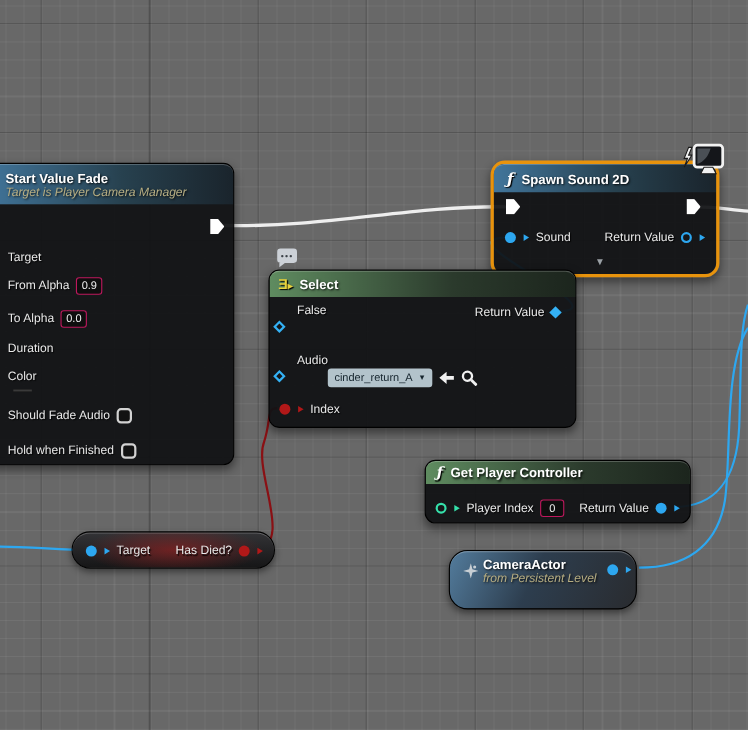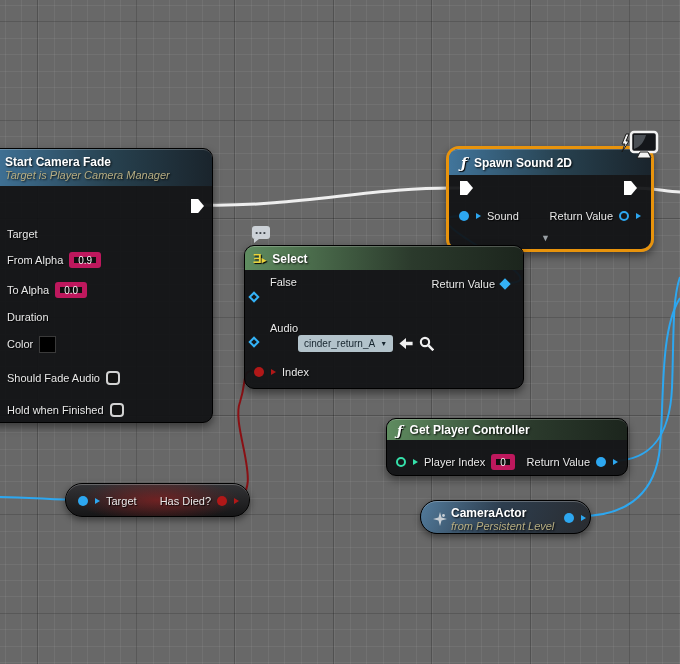--- a/index.html
+++ b/index.html
@@ -53,21 +53,21 @@
   .wedge-red { border-left:5px solid #b11818; }
   .hollow-teal { border:2px solid #35e0aa; background:transparent; }
   .wedge-teal { border-left:5px solid #35e0aa; }
 
   .pin-diamond { width:8px; height:8px; transform:rotate(45deg); }
   .diamond-hollow { border:2px solid #34b2f6; }
   .diamond-filled { background:#34b2f6; }
 
   .value-box {
     min-width:22px; height:16px; padding:0 4px;
-    border:5px solid #be185d; border-radius:3px; background:#0e0e0e;
+    border:1px solid #be185d; border-radius:3px; background:#0e0e0e;
     color:#efefef; font-size:10px; display:flex; align-items:center; justify-content:center;
   }
   .color-swatch { width:17px; height:17px; background:#000; border:1px solid #3a3a3a; }
   .checkbox { width:14px; height:14px; border:2px solid #d2d2d2; border-radius:4px; background:#121212; }
 
   .dropdown {
     height:17px; display:flex; align-items:center; gap:5px;
     border-radius:3px; padding:0 6px; font-size:10px; white-space:nowrap;
   }
   .dd-dark { background:#3e3e3e; color:#b2b2b2; }
@@ -109,40 +109,40 @@
     <path d="M203,205 C300,207 370,187 459,188" stroke="#eeeeee" stroke-width="3" fill="none" stroke-linecap="round"></path>
     <path d="M633,188 C652,188 664,191 680,192" stroke="#eeeeee" stroke-width="3" fill="none" stroke-linecap="round"></path>
     <path d="M0,497 C28,497 55,500 80,500" stroke="#2da7f0" stroke-width="2" fill="none"></path>
     <path d="M232,500 C268,496 230,428 240,402 C247,380 242,371 252,371" stroke="#8a1014" stroke-width="2" fill="none"></path>
     <path d="M612,461 C654,461 670,432 672,388 C674,336 672,300 680,277" stroke="#2da7f0" stroke-width="2" fill="none"></path>
     <path d="M581,516 C622,516 652,498 659,455 C665,415 658,332 680,298" stroke="#2da7f0" stroke-width="2" fill="none"></path>
   </svg>
 
   <div class="node" style="left:-14px; top:148px; width:227px; height:275px;">
     <div class="node-header hdr-blue" style="height:37px; flex-direction:column; align-items:flex-start; justify-content:center; padding-left:18px;">
-      <div class="node-title">Start Camera Fade</div>
+      <div class="node-title">Start Value Fade</div>
       <div class="node-subtitle">Target is Player Camera Manager</div>
     </div>
     <div class="exec-pin icon-abs" style="left:204px; top:50px;"></div>
 
     <div class="row" style="left:20px; top:77px;">
       <span class="pin-label">Target</span>
     </div>
     <div class="row" style="left:20px; top:103px;text-align:center;">
       <span class="pin-label">From Alpha</span>
       <span class="value-box">0.9</span>
     </div>
     <div class="row" style="left:20px; top:133px;">
       <span class="pin-label">To Alpha</span>
       <span class="value-box">0.0</span>
     </div>
     <div class="row" style="left:20px; top:160px;">
       <span class="pin-label">Duration</span>
     </div>
-    <div class="row" style="left:20px; top:187px;">
+    <div class="row" style="left:20px; top:187px;flex-direction:column;">
       <span class="pin-label">Color</span>
       <span class="color-swatch"></span>
     </div>
     <div class="row" style="left:20px; top:221px;">
       <span class="pin-label">Should Fade Audio</span>
       <span class="checkbox"></span>
     </div>
     <div class="row" style="left:20px; top:253px;">
       <span class="pin-label">Hold when Finished</span>
       <span class="checkbox"></span>
@@ -238,21 +238,21 @@
       <span class="pin-label">Player Index</span>
       <span class="value-box">0</span>
     </div>
     <div class="row" style="right:9px; top:35px;">
       <span class="pin-label">Return Value</span>
       <span class="pin-c filled-blue"></span>
         <span class="pin-wedge wedge-blue"></span>
     </div>
   </div>
 
-  <div class="pill" style="left:420px; top:500px; width:171px; height:34px;
+  <div class="pill" style="left:408px; top:500px; width:171px; height:54px;
               background:linear-gradient(115deg, rgba(92,140,178,0.85) 0%, rgba(52,75,98,0.7) 45%, rgba(42,44,48,0.95) 100%), #1d1e20;">
     <div class="pill-inner"></div>
     <svg class="icon-abs" style="left:12px; top:11px;" width="14" height="14" viewBox="0 0 14 14">
       <path d="M7 0 L8.5 5.5 L14 7 L8.5 8.5 L7 14 L5.5 8.5 L0 7 L5.5 5.5 Z" fill="#c7ced4"></path>
       <circle cx="10.5" cy="3.5" r="1.4" fill="#c7ced4"></circle>
     </svg>
     <div class="node-title icon-abs" style="left:30px; top:5px;">CameraActor</div>
     <div class="node-subtitle icon-abs" style="left:30px; top:19px;">from Persistent Level</div>
     <div class="row" style="left:143px; top:9px;">
       <span class="pin-c filled-blue"></span>

